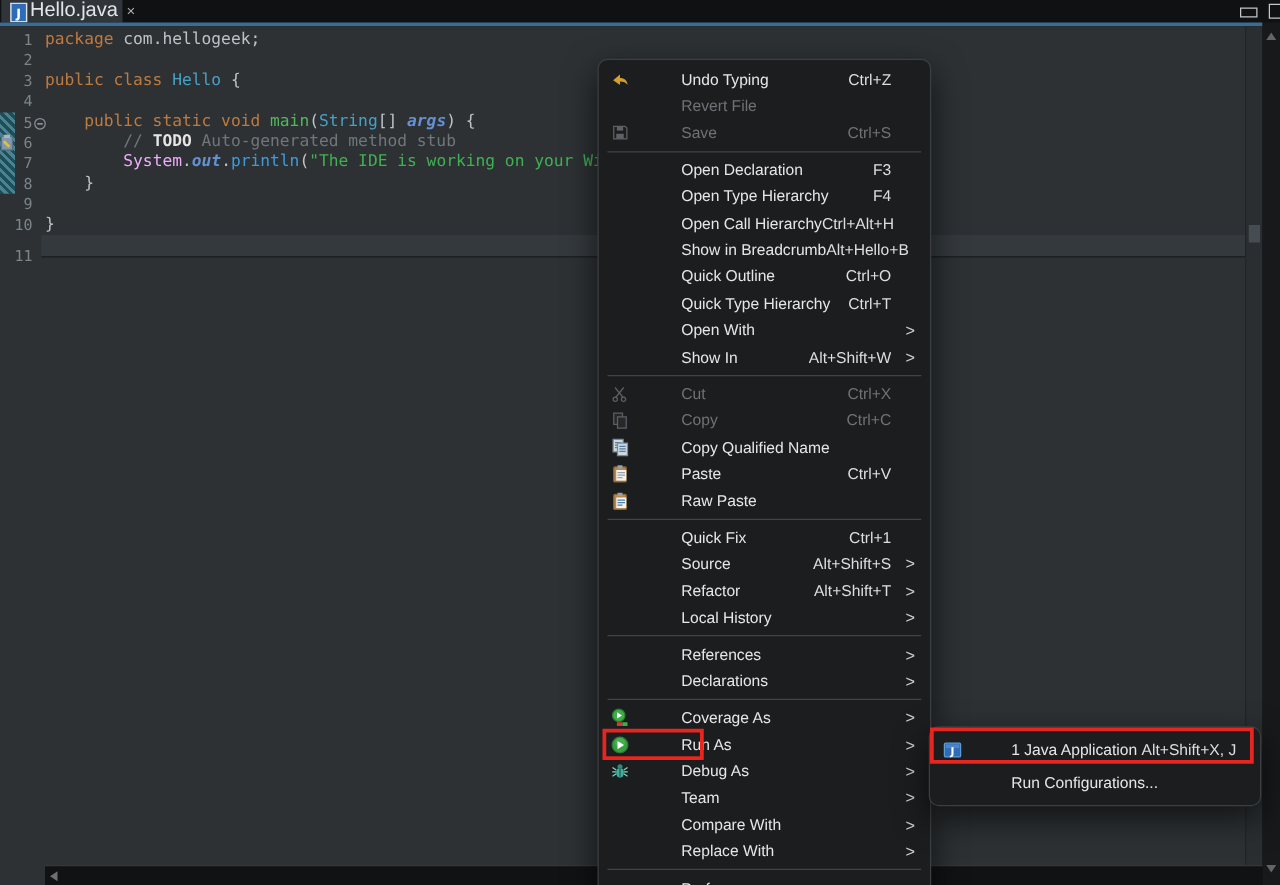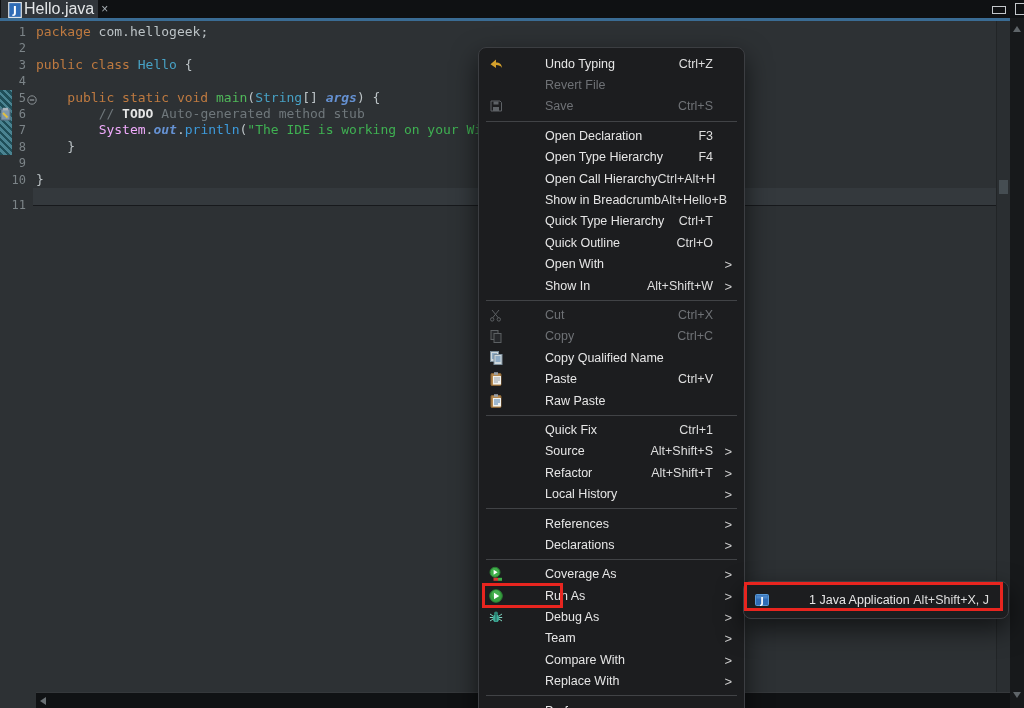--- a/index.html
+++ b/index.html
@@ -172,28 +172,28 @@
         <span class="mi-label">Open Call Hierarchy</span>
         <span class="mi-spacer"></span>
         <span class="mi-shortcut">Ctrl+Alt+H</span>
       </div>
       <div class="menu-item">
         <span class="mi-label">Show in Breadcrumb</span>
         <span class="mi-spacer"></span>
         <span class="mi-shortcut">Alt+Hello+B</span>
       </div>
       <div class="menu-item">
+        <span class="mi-label">Quick Outline</span>
+        <span class="mi-spacer"></span>
+        <span class="mi-shortcut">Ctrl+O</span>
+      </div>
+      <div class="menu-item">
         <span class="mi-label">Quick Type Hierarchy</span>
         <span class="mi-spacer"></span>
         <span class="mi-shortcut">Ctrl+T</span>
-      </div>
-      <div class="menu-item">
-        <span class="mi-label">Quick Outline</span>
-        <span class="mi-spacer"></span>
-        <span class="mi-shortcut">Ctrl+O</span>
       </div>
       <div class="menu-item">
         <span class="mi-label">Open With</span>
         <span class="mi-spacer"></span>
         <span class="mi-arrow">&gt;</span>
       </div>
       <div class="menu-item">
         <span class="mi-label">Show In</span>
         <span class="mi-spacer"></span>
         <span class="mi-shortcut">Alt+Shift+W</span>
@@ -362,18 +362,22 @@
           <svg viewBox="0 0 16 16">
             <rect x="1.5" y="2.5" width="13" height="11" rx="1" fill="#2f6cb6" stroke="#5a9bd8"></rect>
             <rect x="2.5" y="3.5" width="11" height="3" fill="#4a86c8"></rect>
             <text x="8" y="11.8" font-size="8.5" font-weight="bold" fill="#ffffff" text-anchor="middle" font-family="DejaVu Sans, sans-serif">J</text>
           </svg>
         </span>
         <span class="mi-label">1 Java Application</span>
         <span class="mi-spacer"></span>
         <span class="mi-shortcut">Alt+Shift+X, J</span>
       </div>
+      <div class="menu-item">
+        <span class="mi-label">Run Configurations...</span>
+        <span class="mi-spacer"></span>
+      </div>
     </div>
 
   <div id="box-run-as" class="red-box"></div>
   <div id="box-java-app" class="red-box"></div>
 
 </div>
 
 </body></html>

